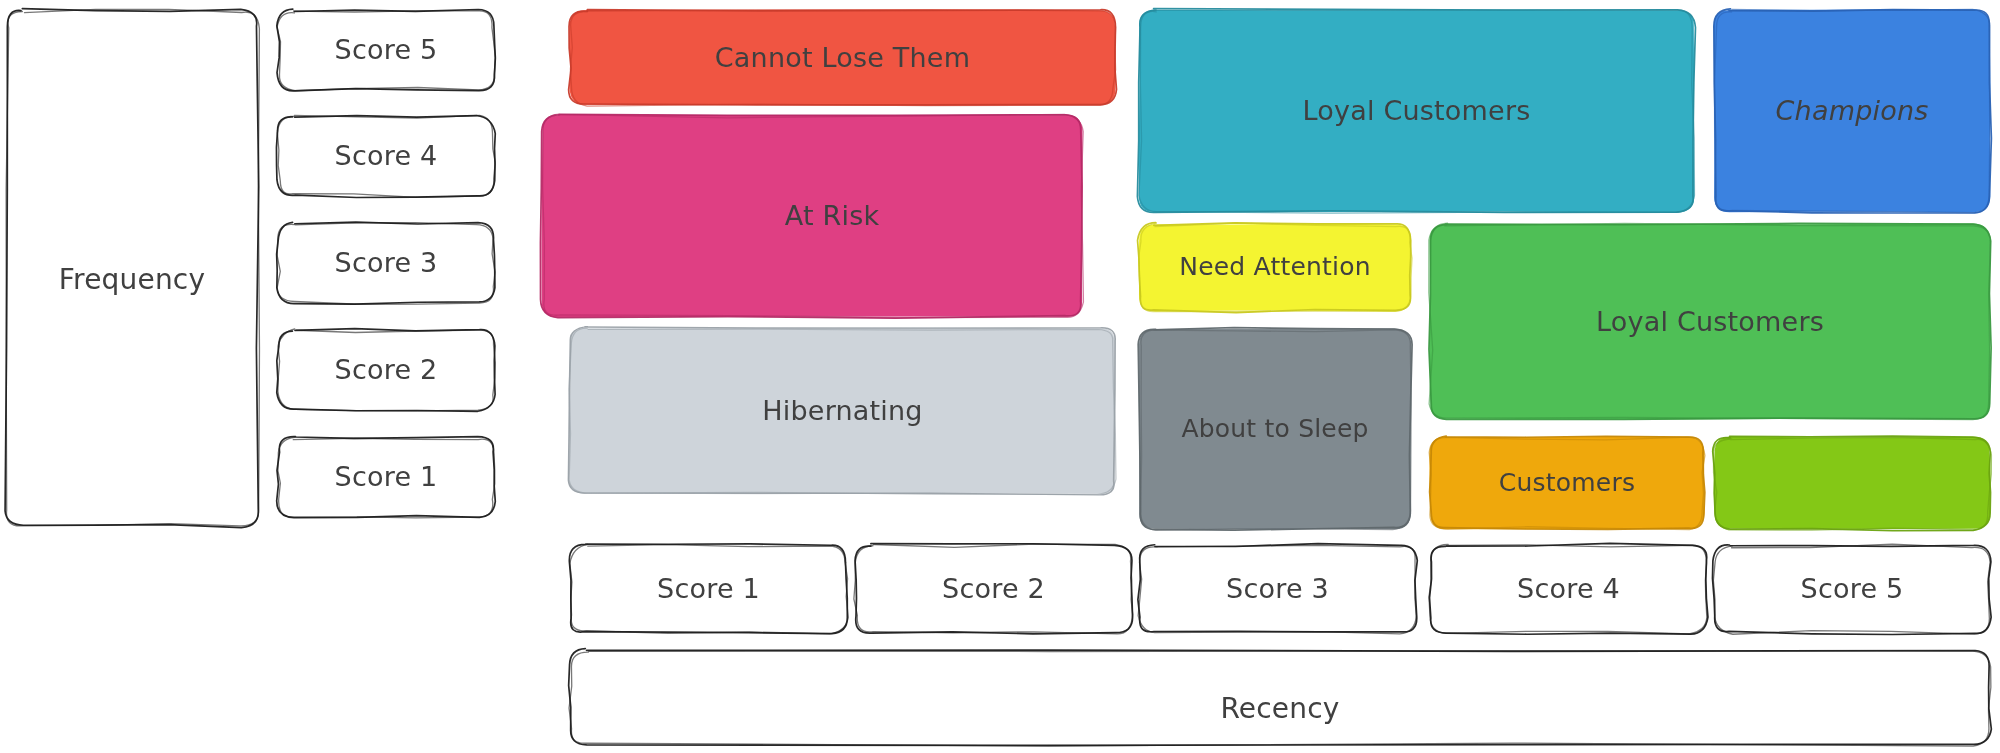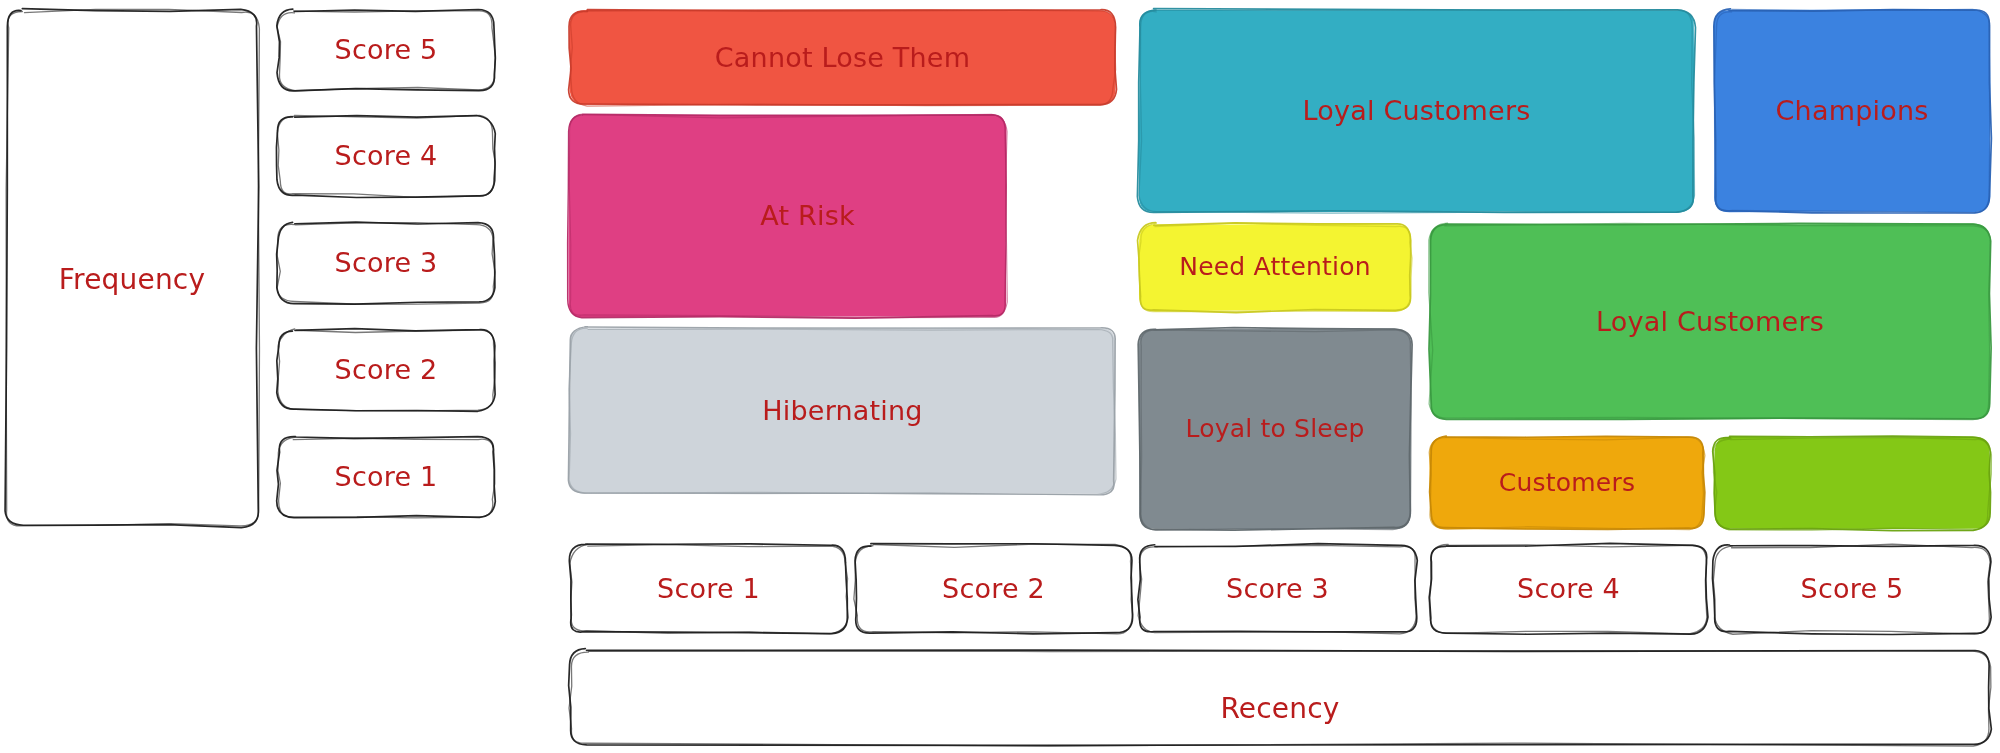--- a/index.html
+++ b/index.html
@@ -17,21 +17,21 @@
     font-family: "DejaVu Sans", "Liberation Sans", sans-serif;
   }
   .node {
     position: absolute;
     box-sizing: border-box;
     display: flex;
     align-items: center;
     justify-content: center;
     text-align: center;
     line-height: 1.15;
-    color: #b91c1c;
+    color: #404040;
     user-select: none;
   }
   .node .sketch {
     position: absolute;
     inset: -6px;
     width: calc(100% + 12px);
     height: calc(100% + 12px);
     pointer-events: none;
     overflow: visible;
   }
@@ -114,21 +114,21 @@
 
   <div class="node seg" style="left:570px; top:10px; width:545px; height:95px;">
       <svg class="sketch" viewBox="0 0 557 107" preserveAspectRatio="none">
         <path d="M21.60,5.98 L192.64,5.75 L364.40,5.42 L535.06,6.13 Q550.77,6.58 550.96,21.93 L550.91,42.75 L551.54,63.94 L551.49,85.08 Q551.10,100.61 534.41,100.82 L364.29,101.55 L193.13,100.94 L22.39,100.65 Q6.51,101.17 5.56,84.70 L6.51,63.46 L5.64,42.95 L5.51,21.52 Q6.39,5.86 21.70,6.38" fill="#f05542" stroke="none"></path>
         <path d="M23.30,5.61 L193.75,6.90 L364.65,6.50 L536.28,5.73 Q551.33,4.66 551.48,23.06 L551.12,42.79 L550.90,64.93 L552.51,85.44 Q551.10,101.16 534.96,100.56 L363.18,100.83 L192.50,100.94 L20.46,100.00 Q4.78,100.42 4.63,85.62 L7.05,64.48 L5.18,44.05 L5.03,23.21 Q4.68,5.47 23.34,7.35" fill="none" stroke="#c93c2c" stroke-width="1.7" stroke-linecap="round" stroke-linejoin="round" opacity="0.95"></path>
         <path d="M22.21,7.05 L194.90,6.02 L365.09,5.77 L536.13,6.94 Q550.91,6.77 551.60,23.41 L550.91,43.43 L551.61,65.65 L548.87,84.59 Q548.60,99.95 536.06,101.24 L362.28,101.66 L194.96,100.21 L23.09,102.09 Q7.49,99.79 7.51,83.32 L6.41,65.06 L8.31,43.54 L6.66,21.15 Q6.76,7.16 22.95,7.69" fill="none" stroke="#c93c2c" stroke-width="1.3" stroke-linecap="round" stroke-linejoin="round" opacity="0.6"></path>
       </svg>
     <span class="label">Cannot Lose Them</span>
   </div>
 
-  <div class="node seg" style="left:570px; top:115px; width:435px; height:202px;padding-left:40px;">
+  <div class="node seg" style="left:542px; top:115px; width:540px; height:202px;padding-left:40px;">
       <svg class="sketch" viewBox="0 0 557 214" preserveAspectRatio="none">
         <path d="M22.05,5.52 L192.59,5.95 L364.57,6.04 L535.21,6.23 Q550.79,5.53 551.31,22.00 L551.39,78.33 L550.43,135.72 L551.05,191.90 Q550.76,208.07 534.64,207.68 L364.07,207.42 L192.77,207.52 L21.84,208.17 Q5.58,208.31 5.67,192.36 L5.50,135.33 L5.93,79.25 L6.56,21.63 Q6.13,6.04 22.48,6.58" fill="#df3f83" stroke="none"></path>
         <path d="M23.47,5.23 L192.78,6.41 L362.43,6.34 L534.57,5.79 Q550.18,6.35 549.68,22.14 L551.02,77.45 L550.61,136.45 L549.51,192.42 Q551.47,208.69 533.46,206.69 L362.54,209.09 L193.72,207.55 L22.10,208.55 Q5.07,207.00 4.56,190.45 L4.47,134.01 L5.36,79.33 L5.70,22.20 Q6.91,6.09 23.20,5.88" fill="none" stroke="#b52a66" stroke-width="1.7" stroke-linecap="round" stroke-linejoin="round" opacity="0.95"></path>
         <path d="M23.16,5.45 L193.80,8.78 L363.27,7.16 L533.03,5.35 Q550.28,7.63 552.14,22.57 L550.18,80.95 L551.47,135.85 L552.40,192.86 Q548.73,209.33 534.60,208.30 L365.70,208.50 L194.82,206.53 L24.64,205.95 Q5.25,208.44 8.31,190.68 L8.45,135.26 L6.67,77.79 L6.98,24.70 Q5.75,6.42 23.04,5.06" fill="none" stroke="#b52a66" stroke-width="1.3" stroke-linecap="round" stroke-linejoin="round" opacity="0.6"></path>
       </svg>
     <span class="label">At Risk</span>
   </div>
 
   <div class="node seg" style="left:570px; top:329px; width:545px; height:164px;">
       <svg class="sketch" viewBox="0 0 557 212" preserveAspectRatio="none">
@@ -156,24 +156,24 @@
       </svg>
     <span class="label">Need Attention</span>
   </div>
 
   <div class="node seg small" style="left:1139px; top:329px; width:272px; height:200px;">
       <svg class="sketch" viewBox="0 0 284 212" preserveAspectRatio="none">
         <path d="M21.47,6.09 L101.40,5.54 L182.03,6.10 L261.60,5.42 Q277.86,6.14 278.50,22.30 L277.87,78.51 L277.79,133.79 L277.48,190.39 Q277.60,205.52 262.56,206.32 L182.39,205.71 L101.51,206.24 L22.05,205.84 Q5.47,205.65 6.10,189.42 L6.25,133.73 L5.85,77.50 L5.95,22.09 Q6.29,5.55 22.02,6.18" fill="#808a90" stroke="none"></path>
         <path d="M20.92,6.92 L101.10,4.48 L181.16,5.70 L261.13,5.99 Q278.99,6.68 279.09,21.63 L277.62,79.20 L276.47,132.67 L277.32,190.30 Q276.73,205.65 260.88,204.45 L181.19,205.74 L101.17,207.18 L22.25,206.39 Q6.23,206.50 7.45,189.36 L6.95,135.07 L6.07,77.13 L5.21,21.33 Q6.22,5.37 22.66,6.41" fill="none" stroke="#5f686d" stroke-width="1.7" stroke-linecap="round" stroke-linejoin="round" opacity="0.95"></path>
         <path d="M22.96,7.08 L102.42,7.84 L181.97,8.70 L259.64,6.97 Q278.76,7.09 277.28,23.21 L278.23,79.71 L277.90,133.98 L277.54,187.94 Q276.25,204.88 259.78,206.52 L181.34,205.82 L103.26,205.81 L22.84,207.43 Q8.28,205.04 7.53,190.12 L8.62,133.43 L8.12,79.45 L8.25,22.89 Q5.71,7.46 23.41,6.53" fill="none" stroke="#5f686d" stroke-width="1.3" stroke-linecap="round" stroke-linejoin="round" opacity="0.6"></path>
       </svg>
-    <span class="label">Loyal to Sleep</span>
-  </div>
-
-  <div class="node seg" style="left:1714px; top:10px; width:276px; height:202px;">
+    <span class="label">About to Sleep</span>
+  </div>
+
+  <div class="node seg" style="left:1714px; top:10px; width:276px; height:202px;font-style:italic;">
       <svg class="sketch" viewBox="0 0 288 214" preserveAspectRatio="none">
         <path d="M21.92,5.63 L103.89,5.74 L184.86,5.52 L265.75,5.52 Q281.88,6.29 281.65,22.37 L282.35,79.09 L281.88,135.57 L282.24,192.21 Q282.46,207.98 265.59,208.18 L184.84,207.79 L103.68,207.82 L21.50,208.36 Q5.74,207.79 6.20,192.09 L6.43,135.60 L6.13,78.80 L5.79,22.20 Q6.03,5.72 21.61,6.38" fill="#3b82e0" stroke="none"></path>
         <path d="M21.08,6.55 L104.66,7.20 L184.81,5.54 L266.62,6.04 Q281.85,5.16 281.29,20.70 L281.52,78.86 L283.39,134.19 L281.52,192.28 Q281.10,208.19 266.58,208.78 L183.21,209.00 L103.72,208.79 L20.68,206.74 Q6.52,208.08 7.37,192.38 L7.57,134.61 L6.25,77.41 L5.88,23.51 Q5.25,5.99 22.52,4.94" fill="none" stroke="#2a63b5" stroke-width="1.7" stroke-linecap="round" stroke-linejoin="round" opacity="0.95"></path>
         <path d="M23.91,5.48 L102.66,6.60 L182.81,6.09 L264.54,5.38 Q282.13,7.95 281.82,22.37 L281.50,78.24 L281.76,134.17 L281.08,191.22 Q280.38,209.26 266.33,208.58 L183.41,207.65 L104.45,207.13 L24.39,206.30 Q6.04,208.69 8.34,192.48 L6.66,133.63 L6.48,78.69 L8.57,22.44 Q8.70,6.72 23.51,7.90" fill="none" stroke="#2a63b5" stroke-width="1.3" stroke-linecap="round" stroke-linejoin="round" opacity="0.6"></path>
       </svg>
     <span class="label">Champions</span>
   </div>
 
   <div class="node seg" style="left:1430px; top:224px; width:560px; height:195px;">
       <svg class="sketch" viewBox="0 0 572 207" preserveAspectRatio="none">

